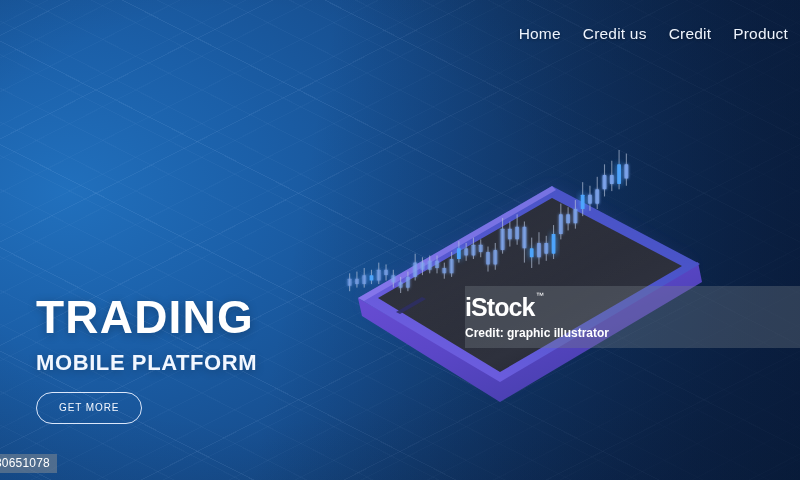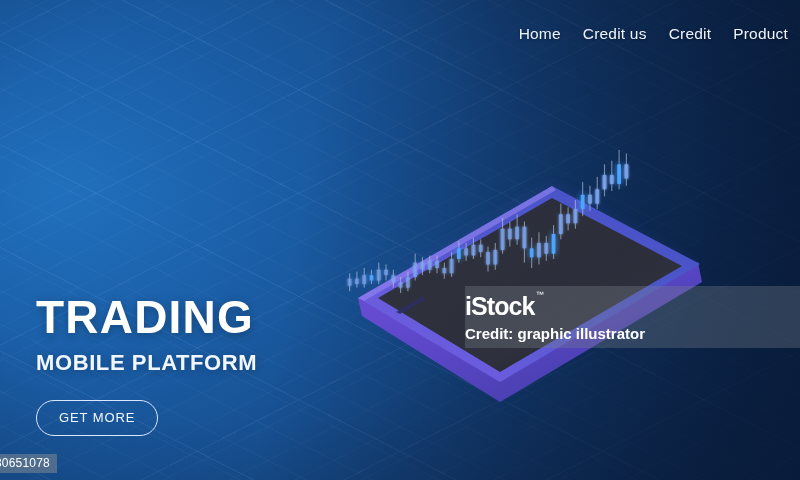--- a/index.html
+++ b/index.html
@@ -81,30 +81,30 @@
     line-height: 1;
     margin: 8px 0 12px 0;
     text-shadow: 0 2px 10px rgba(0,0,0,0.28);
   }
   .hero-subtitle {
     color: #f2f7ff;
     font-size: 22px;
     font-weight: bold;
     letter-spacing: 0.6px;
     line-height: 1;
-    margin: 0 0 26px 0;
+    margin: 0 0 18px 0;
     text-shadow: 0 2px 8px rgba(0,0,0,0.25);
   }
   .cta {
     display: inline-block;
     border: 1.6px solid #dbe7fb;
     border-radius: 22px;
     padding: 9px 22px 10px 22px;
     color: #f4f8ff;
-    font-size: 13px;
+    font-size: 10px;
     letter-spacing: 0.9px;
     background: transparent;
     cursor: pointer;
   }
 
   
   #phone-wrap {
     position: absolute;
     left: 340px;
     top: 140px;
@@ -150,21 +150,21 @@
   .wm-tm {
     position: absolute;
     top: -3px;
     right: -9px;
     font-size: 8px;
     font-weight: normal;
     letter-spacing: 0;
   }
   .wm-credit {
     color: #ffffff;
-    font-size: 15px;
+    font-size: 12px;
     font-weight: bold;
     line-height: 1;
     margin-top: 7px;
   }
 
   
   .asset-id {
     position: absolute;
     left: -12px;
     top: 454px;

